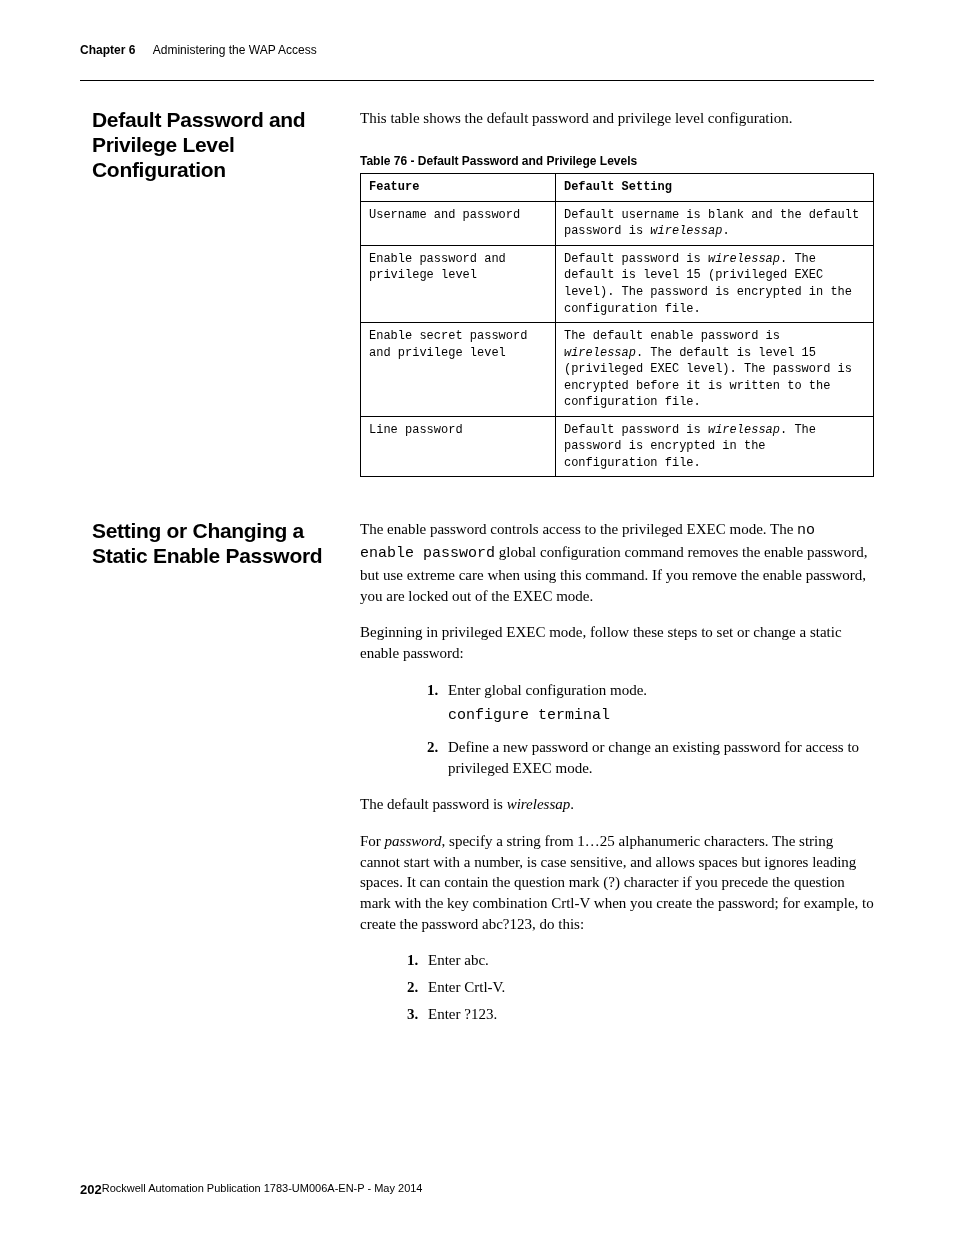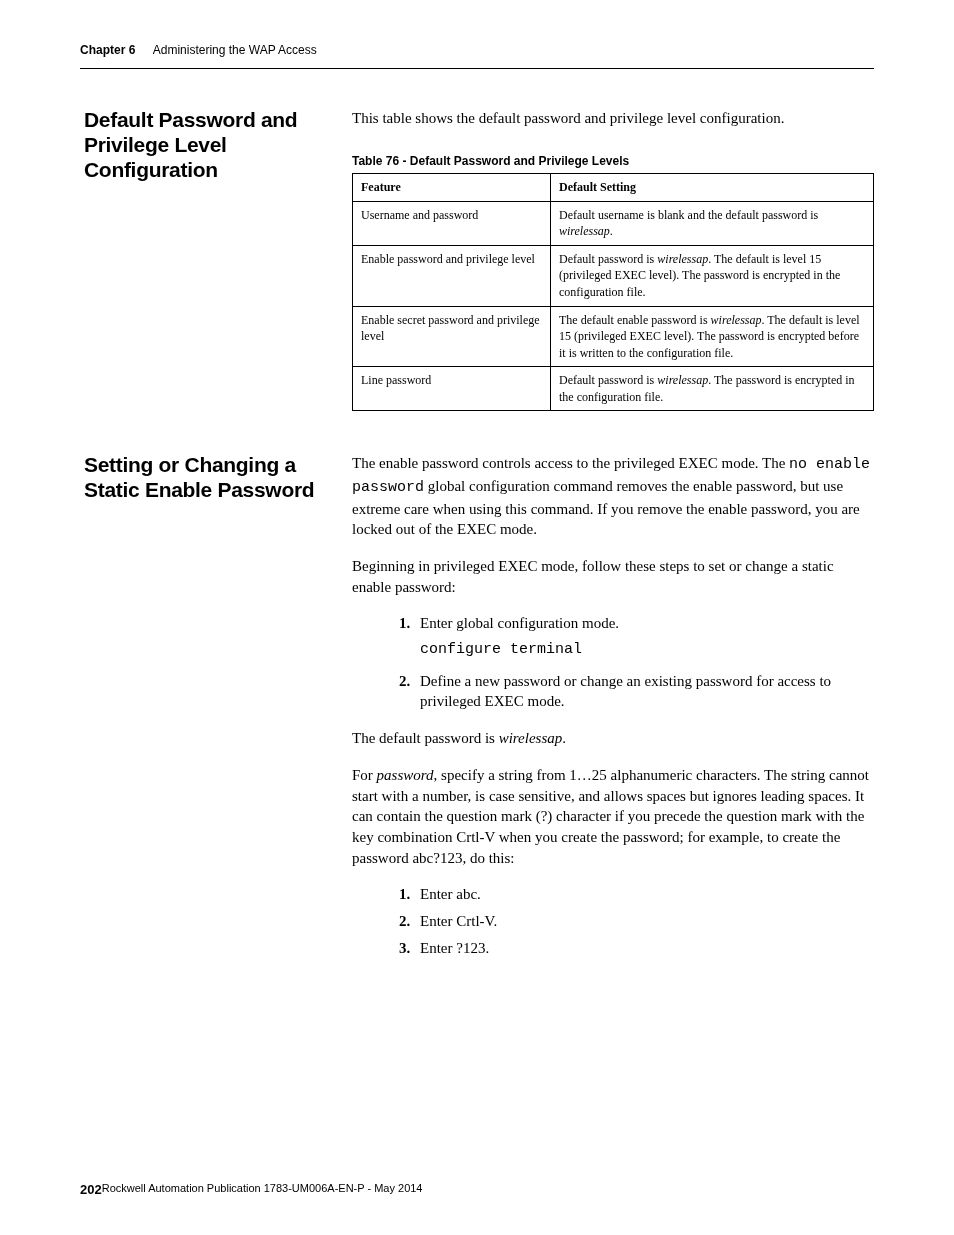--- a/index.html
+++ b/index.html
@@ -17,30 +17,30 @@
     width: 954px;
     height: 1235px;
     box-sizing: border-box;
   }
   .header-bar {
     position: absolute;
     top: 42px;
     left: 80px;
     right: 80px;
     border-bottom: 1px solid #000;
-    padding-bottom: 10px;
+    padding-bottom: 22px;
     font-family: "Helvetica Neue", Arial, sans-serif;
     font-size: 12px;
   }
   .header-bar .ch-label { font-weight: bold; }
   .header-bar .ch-title { margin-left: 14px; font-weight: normal; font-size:12px;}
   .content {
     position: absolute;
     top: 108px;
-    left: 84px;
+    left: 92px;
     right: 80px;
   }
   .section {
     display: flex;
     align-items: flex-start;
   }
   .section + .section { margin-top: 42px; }
   .sec-head {
     width: 268px;
     flex: 0 0 268px;
@@ -59,21 +59,21 @@
   .intro-line { margin: 0 0 24px 0; }
   .table-caption {
     font-family: "Helvetica Neue", Arial, sans-serif;
     font-size: 12px;
     font-weight: bold;
     margin: 16px 0 4px 0;
   }
   table.def-table {
     border-collapse: collapse;
     width: 100%;
-    font-family: Liberation Serif, serif;
+    font-family: Liberation Mono, monospace;
     font-size: 12px;
   }
   table.def-table th, table.def-table td {
     border: 1px solid #000;
     padding: 5px 8px;
     vertical-align: top;
     text-align: left;
   }
   table.def-table th {
     font-weight: bold;
@@ -83,20 +83,21 @@
   .body-p { margin: 13px 0 16px 0; }
   .body-p.no-top { margin-top: 0; }
   ol.steps {
     margin: 0 0 16px 0;
     padding: 0 0 0 62px;
     font-family: inherit;
   }
   ol.steps > li {
     margin-bottom: 10px;
     padding-left: 6px;
+    margin-left: 20px;
   }
   ol.steps > li::marker {
     font-weight: bold;
     font-family: Georgia, serif;
   }
   .code-line {
     font-family: "Courier New", monospace;
     font-size: 15px;
     display: block;
     margin-top: 6px;

